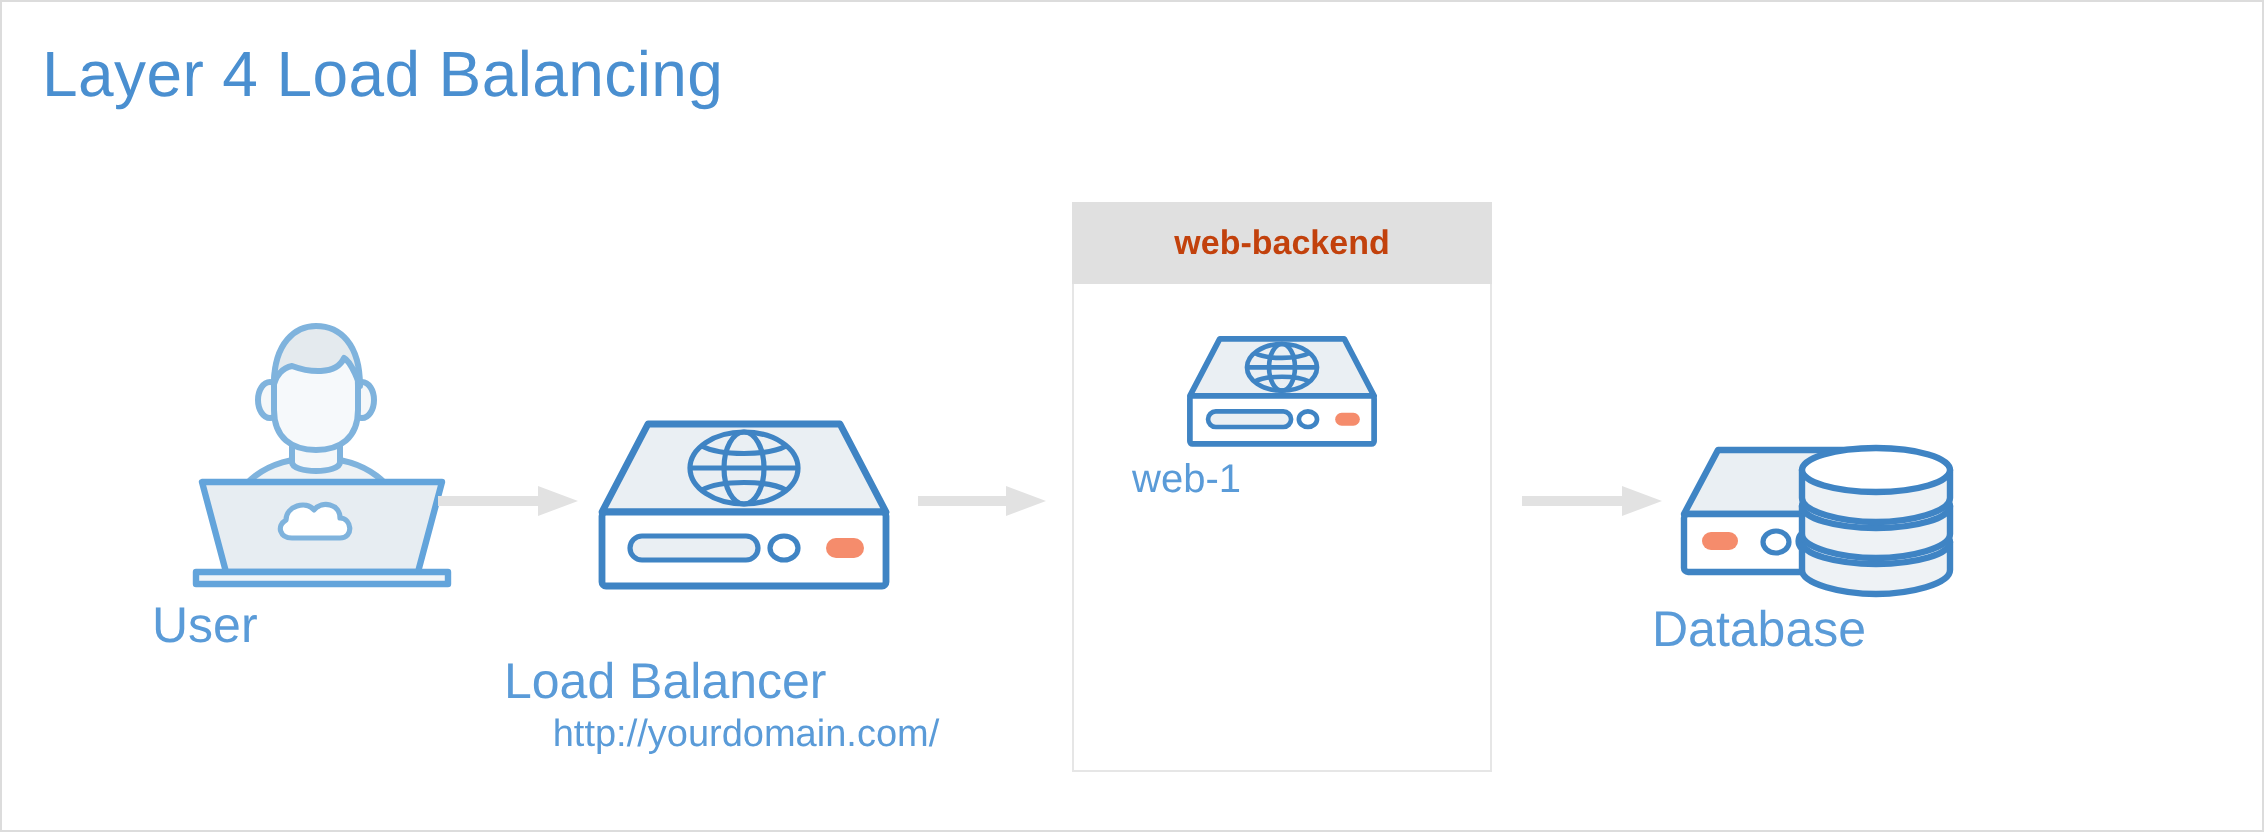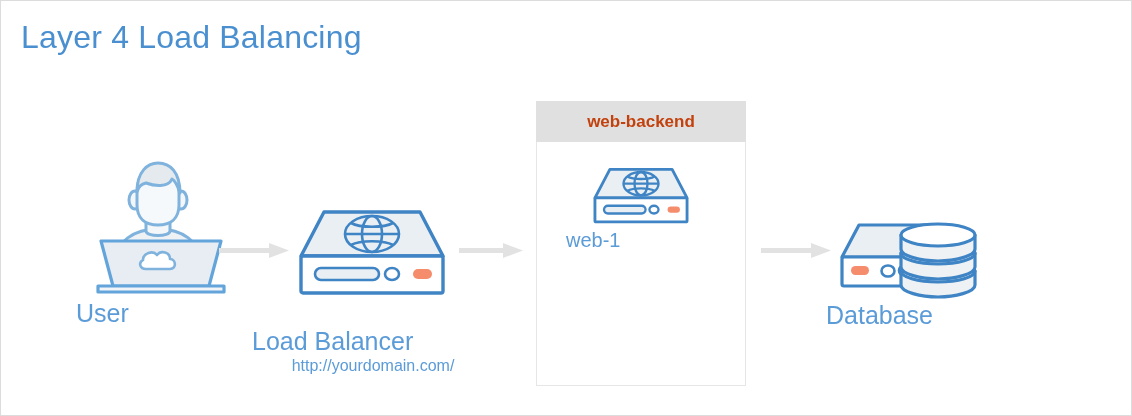--- a/index.html
+++ b/index.html
@@ -43,21 +43,21 @@
   .label-lg { font-size: 25px; }
   .label-sm { font-size: 20px; }
 
   
   #url-caption {
     position: absolute;
     left: 252px;
     top: 356px;
     width: 240px;
     text-align: center;
-    font-size: 16px;
+    font-size: 19px;
     color: #5a9bd8;
     white-space: nowrap;
   }
 
   
   #backend-box {
     position: absolute;
     left: 535px;
     top: 100px;
     width: 210px;

